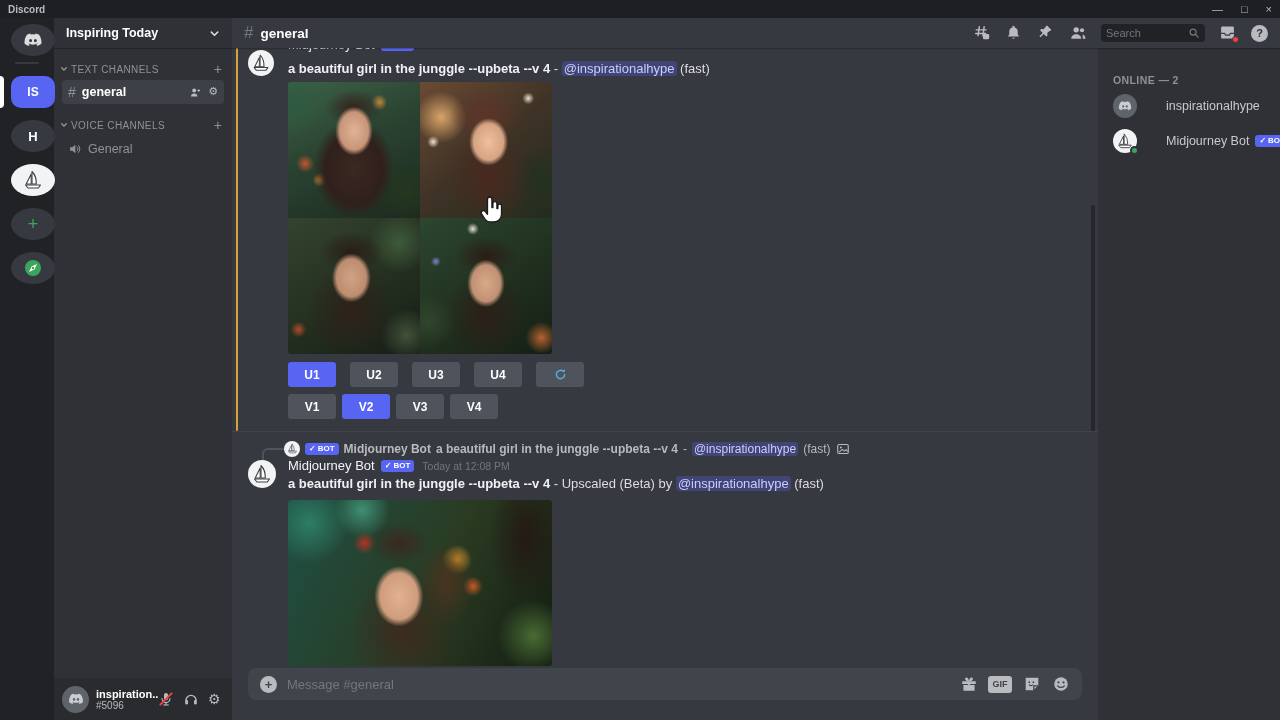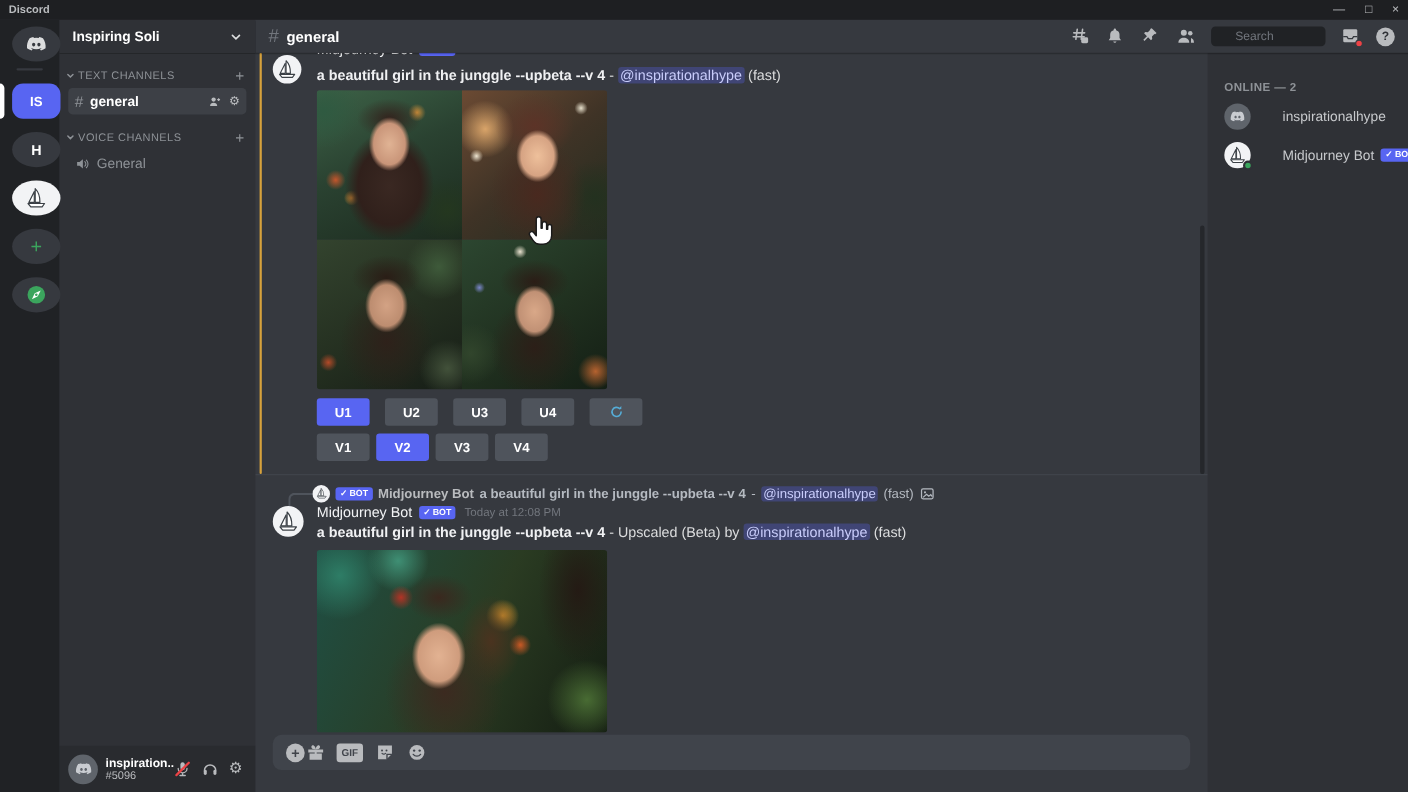--- a/index.html
+++ b/index.html
@@ -48,21 +48,21 @@
   .panel-icon { width:16px; height:16px; color:#b9bbbe; position:relative; cursor:pointer; }
   .gear-glyph { font-family:"DejaVu Sans", sans-serif; font-size:14px; color:#b9bbbe; line-height:16px; }
   .mic-slash { position:absolute; left:7px; top:-1px; width:2px; height:18px; background:#ed4245; transform:rotate(45deg); border-radius:1px; }
 
   
   .toolbar { position:absolute; left:232px; top:18px; width:1048px; height:30px; background:#36393f; display:flex; align-items:center; padding:0 12px; box-shadow:0 1px 0 rgba(4,4,5,.2), 0 2px 0 rgba(4,4,5,.05); z-index:20; }
   .toolbar .hash { color:#72767d; font-size:17px; font-weight:400; margin-right:7px; }
   .toolbar .ch-title { color:#fff; font-size:13.5px; font-weight:bold; }
   .toolbar-right { margin-left:auto; display:flex; align-items:center; gap:14px; }
   .tb-icon { width:18px; height:18px; color:#b9bbbe; position:relative; cursor:pointer; }
-  .searchbox { width:104px; height:18px; background:#202225; border-radius:4px; display:flex; align-items:center; padding:0 22px; }
+  .searchbox { width:104px; height:18px; background:#202225; border-radius:4px; display:flex; align-items:center; padding:0 5px; }
   .searchbox input { flex:1; width:70px; background:transparent; border:none; outline:none; color:#dcddde; font-size:11px; font-family:"Liberation Sans",sans-serif; }
   .searchbox input::placeholder { color:#72767d; }
   .inbox-dot { position:absolute; right:-2px; bottom:-1px; width:7px; height:7px; border-radius:50%; background:#ed4245; border:1.5px solid #36393f; }
   .help-circle { width:17px; height:17px; border-radius:50%; background:#b9bbbe; color:#2f3136; font-size:11px; font-weight:bold; display:flex; align-items:center; justify-content:center; cursor:pointer; }
 
   
   .chat { position:absolute; left:232px; top:48px; width:866px; height:672px; background:#36393f; }
   .messages { position:absolute; left:0; top:0; width:866px; height:620px; overflow:hidden; }
   .unread-bar { position:absolute; left:4px; top:0; width:2px; height:383px; background:#d7a23c; border-radius:1px; }
 
@@ -217,21 +217,21 @@
     <svg width="20" height="20" viewBox="0 0 20 20">
       <circle cx="10" cy="10" r="8" fill="#3ba55d"></circle>
       <path d="M14 6 L11.4 11.4 L6 14 L8.6 8.6 Z" fill="#fff"></path>
       <circle cx="10" cy="10" r="1.2" fill="#3ba55d"></circle>
     </svg>
   </div>
 </div>
 
 <div class="sidebar">
   <div class="server-header">
-    <span class="name">Inspiring Soli</span>
+    <span class="name">Inspiring Today</span>
     <svg width="11" height="11" viewBox="0 0 12 12">
       <path d="M2.5 4.5 L6 8 L9.5 4.5" fill="none" stroke="#dcddde" stroke-width="1.6" stroke-linecap="round"></path>
     </svg>
   </div>
 
   <div class="cat-row">
     <svg width="8" height="8" viewBox="0 0 12 12">
       <path d="M2.5 4 L6 7.5 L9.5 4" fill="none" stroke="#8e9297" stroke-width="2" stroke-linecap="round"></path>
     </svg>
     <span class="cat-label">TEXT CHANNELS</span>
@@ -434,20 +434,21 @@
 
     <div class="chat-scrollbar"></div>
 
     <svg class="cursor" viewBox="0 0 26 32">
       <path d="M9.5 3.2 c0-1.2 1-2.2 2.2-2.2 s2.2 1 2.2 2.2 v8.3 h1 V7.6 c0-1.1.9-2 2-2 s2 .9 2 2 v4.9 h1 v-2.6 c0-1 .8-1.8 1.8-1.8 s1.8.8 1.8 1.8 v8.2 c0 4.6-3.2 7.9-7.8 7.9 h-2.7 c-2.6 0-5-1.3-6.4-3.5 l-3-4.6 c-.6-1-.4-2.3.6-3 1-.6 2.2-.4 2.9.5 l2.4 2.9 z" fill="#fff" stroke="#1a1a1a" stroke-width="1.3" stroke-linejoin="round"></path>
     </svg>
   </div>
 
   <div class="input-bar">
     <span class="plus-circle">+</span>
+    <input type="text" placeholder="Message #general" style="">
     <div class="input-icons">
       <span class="in-icon">
         <svg width="18" height="18" viewBox="0 0 20 20">
           <path d="M2.5 7 h15 v3 h-15 z M3.8 11 h12.4 v6.5 H3.8 z M9 7 h2 v10.5 H9 z" fill="#b9bbbe"></path>
           <path d="M10 7 C8 7 5.6 6.4 5.6 4.5 5.6 3.1 7 2.5 8 3 c1.2.6 2 2.4 2 4 z M10 7 c2 0 4.4-.6 4.4-2.5 0-1.4-1.4-2-2.4-1.5 -1.2.6-2 2.4-2 4 z" fill="#b9bbbe"></path>
         </svg>
       </span>
       <span class="gif-badge">GIF</span>
       <span class="in-icon">
         <svg width="18" height="18" viewBox="0 0 20 20">

